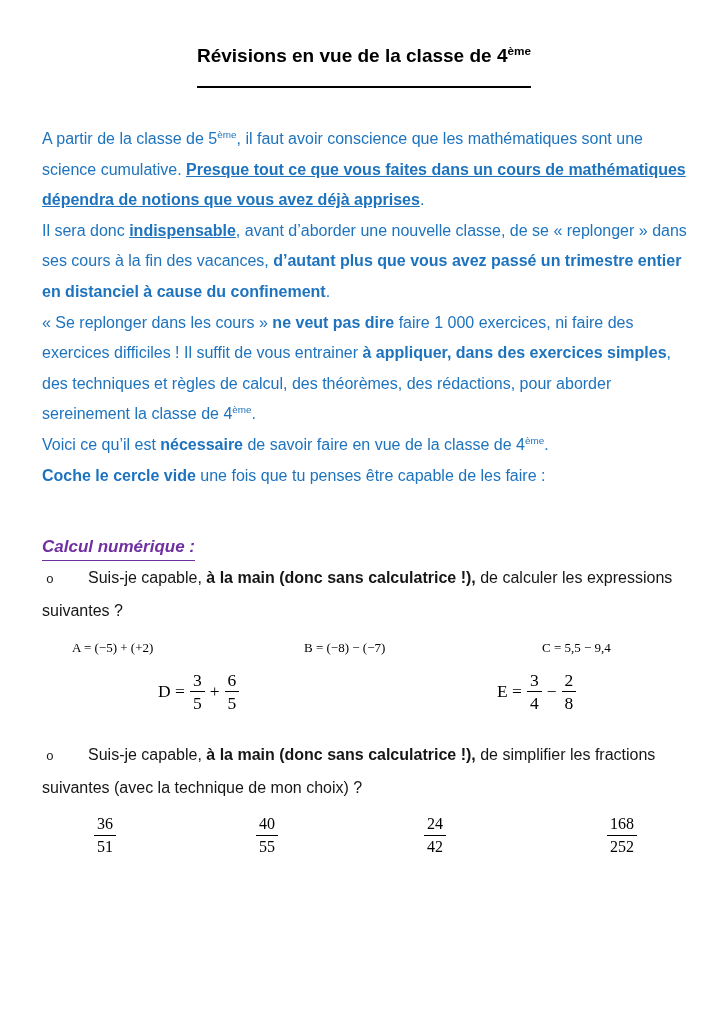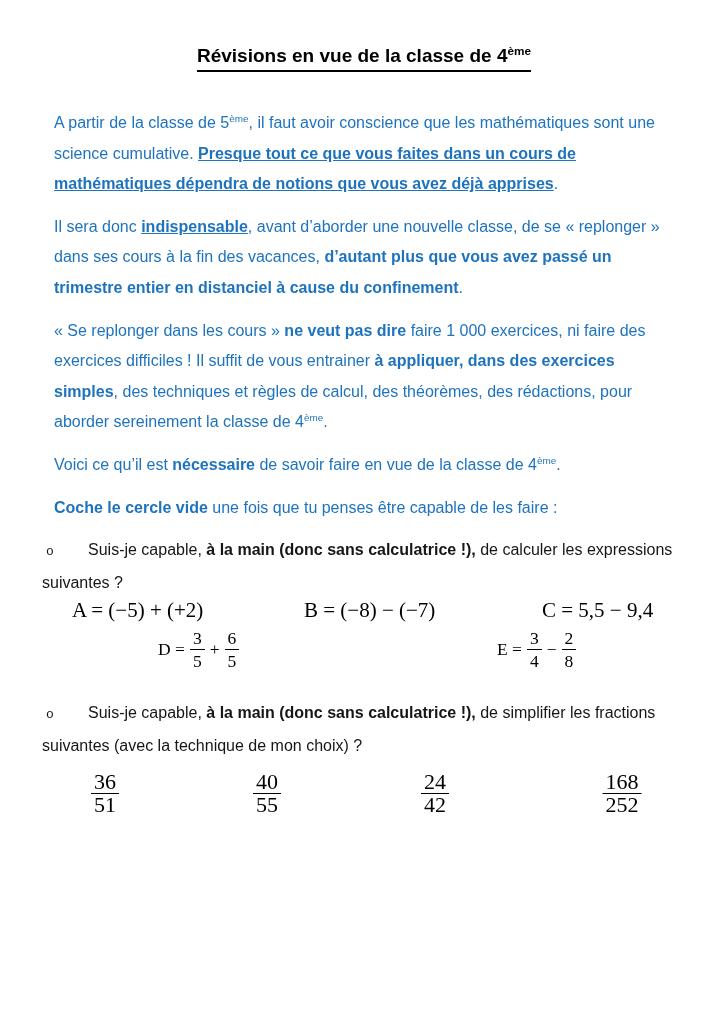--- a/index.html
+++ b/index.html
@@ -19,31 +19,31 @@
     text-align:center;
     font-size:19px;
     font-weight:bold;
     color:#000000;
     line-height:24px;
     margin-bottom:36px;
   }
   .doc-title .underline-wrap {
     display:inline-block;
     border-bottom:2.4px solid #000;
-    padding-bottom:2px;
+    padding-bottom:18px;
   }
 
   
   .intro {
     width:646px;
     color:#1e73be;
     font-size:16px;
     line-height:30.6px;
   }
-  .intro p { margin:12px; }
+  .intro p { margin:0; }
 
   .b { font-weight:bold; }
   .u { text-decoration:underline; }
   .i { font-style:italic; }
   sup { font-size:0.62em; vertical-align:super; line-height:0; }
 
   
   .section-heading {
     margin-top:44px;
     font-size:17px;
@@ -71,40 +71,40 @@
     width:46px;
     padding-left:4px;
     font-family:"Liberation Mono", monospace;
     font-size:13px;
     color:#161616;
   }
 
   
   .math { font-family:"Liberation Serif", serif; color:#000; }
 
-  .eq-row-1 { position:relative; height:26px; margin-top:0; font-size:21px; }
+  .eq-row-1 { position:relative; height:26px; margin-top:14px; font-size:13px; }
   .eq-row-1 .eq { position:absolute; top:0; white-space:nowrap; }
   .eq-a { left:30px; }
   .eq-b { left:262px;font-family:Liberation Serif, serif; }
   .eq-c { left:500px;text-align:center; }
 
   .eq-row-2 { position:relative; height:52px; margin-top:4px; font-size:17.5px; }
   .eq-row-2 .eq {
     position:absolute; top:0;
     display:inline-flex; align-items:center; gap:5px;
     white-space:nowrap;
   }
   .eq-d { left:116px; }
   .eq-e { left:455px; }
 
   .frac { display:inline-block; text-align:center; vertical-align:middle; }
   .frac .fn { display:block; padding:0 3px 1px 3px; line-height:20px; }
   .frac .fd { display:block; border-top:1.7px solid #000; padding:1px 3px 0 3px; line-height:20px; }
 
-  .frac-row { position:relative; height:48px; margin-top:10px; font-size:22px; }
+  .frac-row { position:relative; height:48px; margin-top:10px; font-size:16px; }
   .frac-row .sf { position:absolute; top:0; transform:translateX(-50%); }
   .sf-0 { left:63px; }
   .sf-1 { left:225px; }
   .sf-2 { left:393px;text-align:center; }
   .sf-3 { left:580px; }
 </style>
 </head>
 <body>
 
 <div class="page">
@@ -112,20 +112,21 @@
   <h1 class="doc-title"><span class="underline-wrap"><span>Révisions en vue de la classe de 4</span><sup>ème</sup></span></h1>
 
   <div class="intro">
     <p><span>A partir de la classe de 5</span><sup>ème</sup><span>, il faut avoir conscience que les mathématiques sont une science cumulative. </span><span class="b u">Presque tout ce que vous faites dans un cours de mathématiques dépendra de notions que vous avez déjà apprises</span><span>.</span></p>
     <p><span>Il sera donc </span><span class="b u">indispensable</span><span>, avant d’aborder une nouvelle classe, de se « replonger » dans ses cours à la fin des vacances, </span><span class="b">d’autant plus que vous avez passé un trimestre entier en distanciel à cause du confinement</span><span>.</span></p>
     <p><span>« Se replonger dans les cours » </span><span class="b">ne veut pas dire</span><span> faire 1 000 exercices, ni faire des exercices difficiles ! Il suffit de vous entrainer </span><span class="b">à appliquer, dans des exercices simples</span><span>, des techniques et règles de calcul, des théorèmes, des rédactions, pour aborder sereinement la classe de 4</span><sup>ème</sup><span>.</span></p>
     <p><span>Voici ce qu’il est </span><span class="b">nécessaire</span><span> de savoir faire en vue de la classe de 4</span><sup>ème</sup><span>.</span></p>
     <p><span class="b">Coche le cercle vide</span><span> une fois que tu penses être capable de les faire :</span></p>
   </div>
 
+  <h2 class="section-heading"><span class="underline-wrap">Calcul numérique :</span></h2>
 
   <p class="bullet-para"><span class="bullet-marker">o</span><span><span>Suis-je capable, </span><span class="b">à la main (donc sans calculatrice !),</span><span> de calculer les expressions suivantes ?</span></span></p>
 
   <div class="eq-row-1 math">
     <span class="eq eq-a">A = (−5) + (+2)</span>
     <span class="eq eq-b">B = (−8) − (−7)</span>
     <span class="eq eq-c">C = 5,5 − 9,4</span>
   </div>
 
   <div class="eq-row-2 math">

